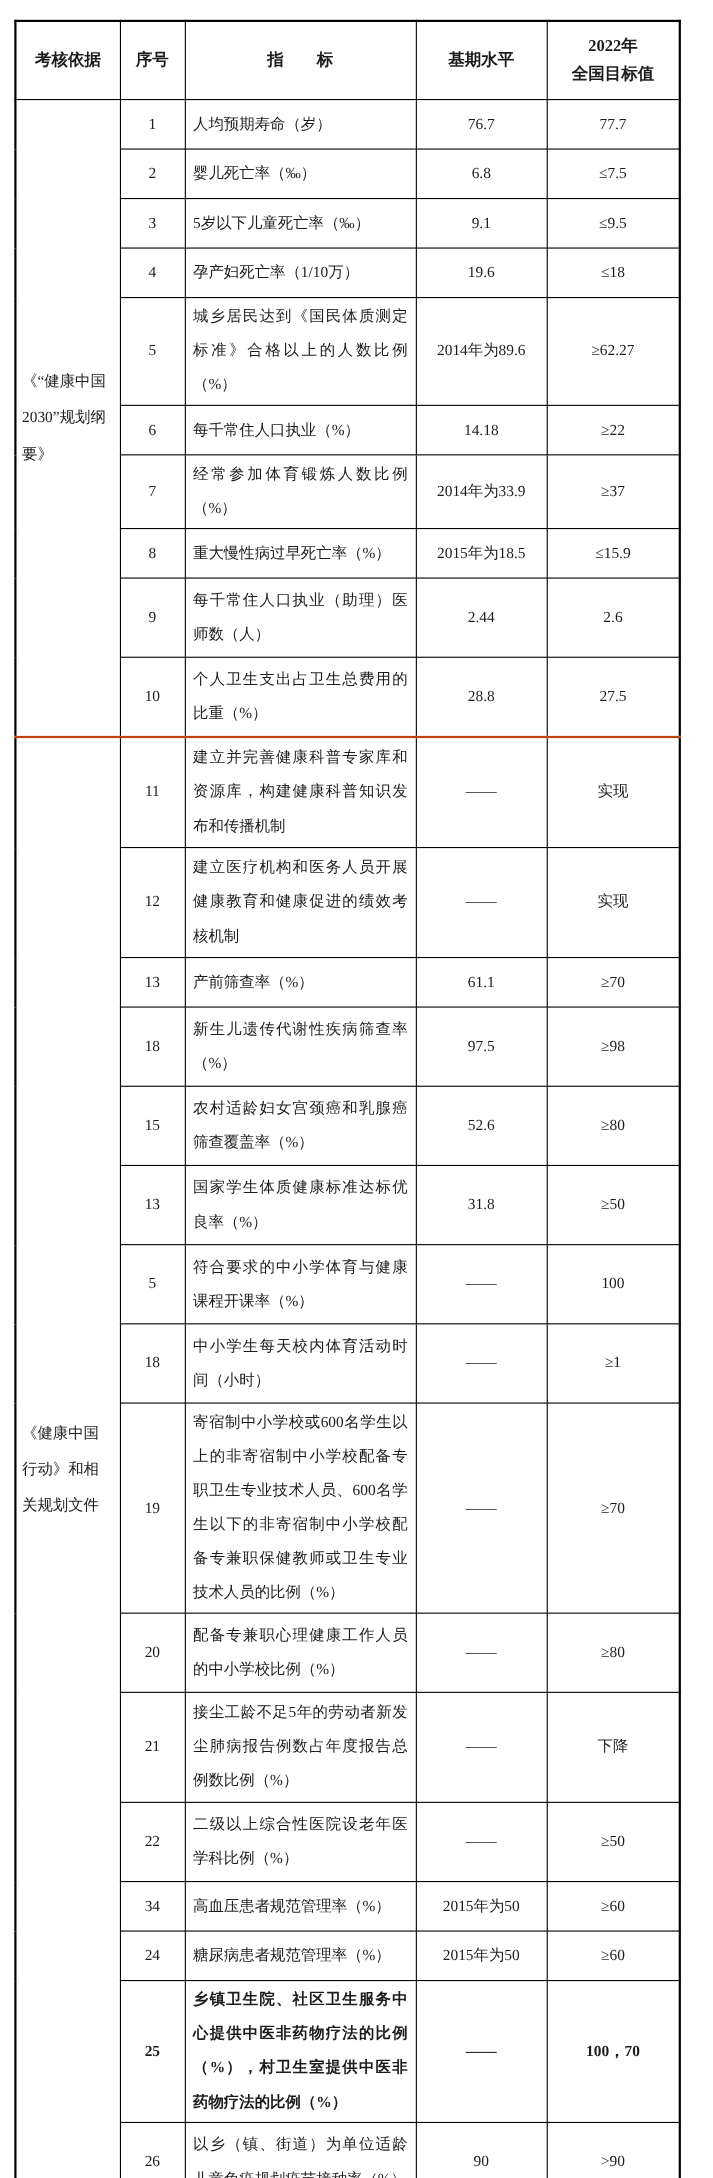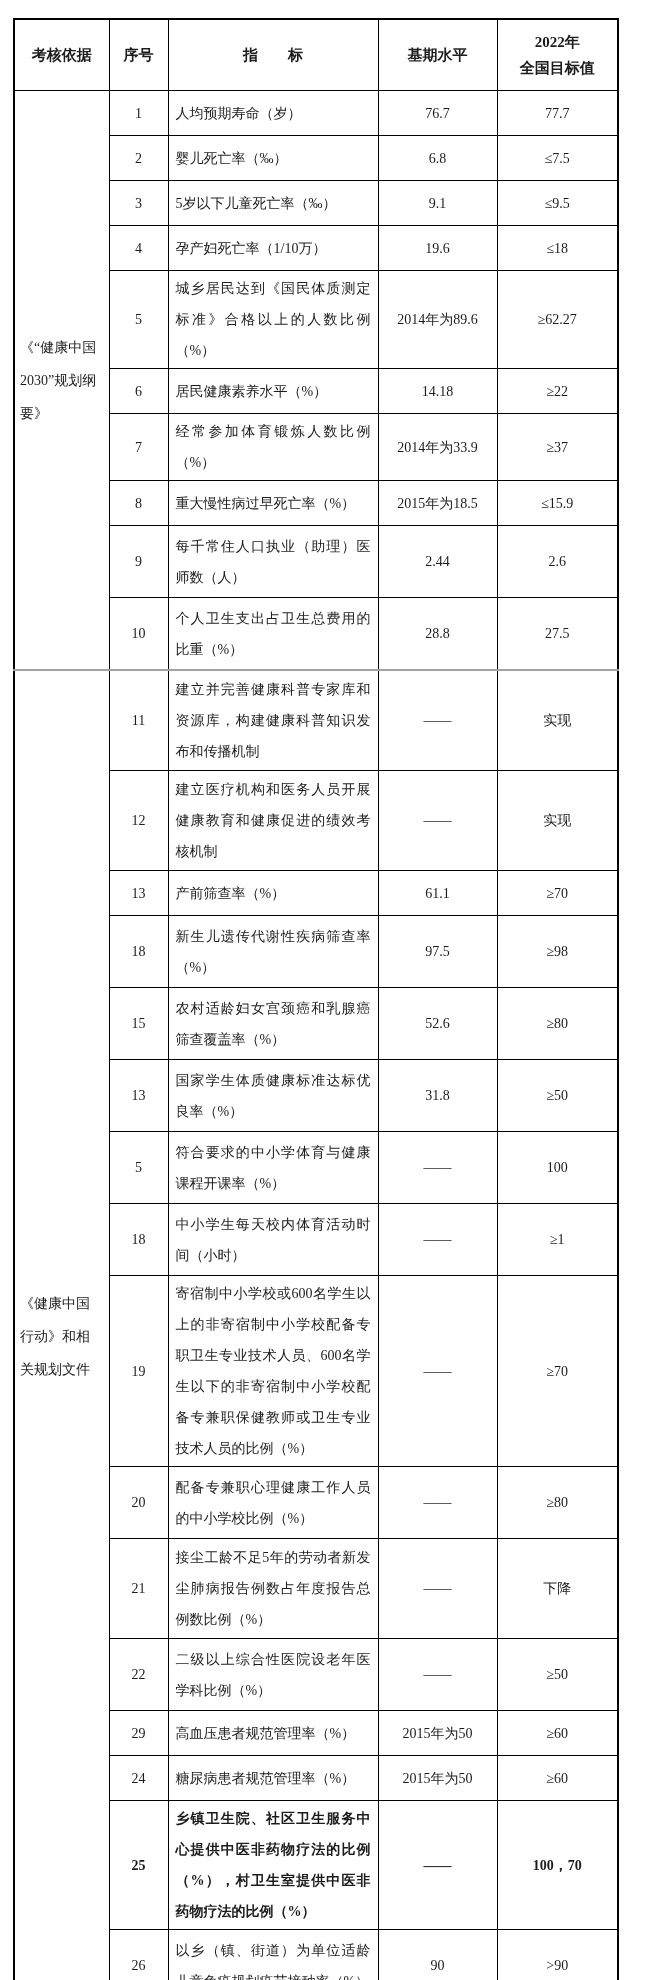--- a/index.html
+++ b/index.html
@@ -60,21 +60,21 @@
   }
 
   
   tr.rh1 td { height: 40px; }
   tr.rh2 td { height: 67px; }
   tr.rh3 td { height: 95px; }
   tr.rh4 td { height: 123px; font-weight: bold; }
   tr.rh6 td { height: 183px; }
 
   
-  tr.section-start td { border-top: 2px solid #a3a3a3; }
+  tr.section-start td { border-top: 2px solid #c2410c; }
 </style>
 </head>
 <body>
 
 <div class="table-wrap">
 <table class="indicator-table">
   <colgroup>
     <col class="c-basis">
         <col class="c-no">
         <col class="c-ind">
@@ -120,21 +120,21 @@
       <td class="target-cell">≤18</td>
     </tr>
     <tr class="rh2">
       <td class="no-cell">5</td>
       <td class="ind-cell">城乡居民达到《国民体质测定标准》合格以上的人数比例（%）</td>
       <td class="base-cell">2014年为89.6</td>
       <td class="target-cell">≥62.27</td>
     </tr>
     <tr class="rh1">
       <td class="no-cell">6</td>
-      <td class="ind-cell">居民健康素养水平（%）</td>
+      <td class="ind-cell">每千常住人口执业（%）</td>
       <td class="base-cell">14.18</td>
       <td class="target-cell">≥22</td>
     </tr>
     <tr class="rh1">
       <td class="no-cell">7</td>
       <td class="ind-cell">经常参加体育锻炼人数比例（%）</td>
       <td class="base-cell">2014年为33.9</td>
       <td class="target-cell">≥37</td>
     </tr>
     <tr class="rh1">
@@ -223,21 +223,21 @@
       <td class="base-cell">——</td>
       <td class="target-cell">下降</td>
     </tr>
     <tr class="rh2">
       <td class="no-cell">22</td>
       <td class="ind-cell">二级以上综合性医院设老年医学科比例（%）</td>
       <td class="base-cell">——</td>
       <td class="target-cell">≥50</td>
     </tr>
     <tr class="rh1">
-      <td class="no-cell">29</td>
+      <td class="no-cell">34</td>
       <td class="ind-cell">高血压患者规范管理率（%）</td>
       <td class="base-cell">2015年为50</td>
       <td class="target-cell">≥60</td>
     </tr>
     <tr class="rh1">
       <td class="no-cell">24</td>
       <td class="ind-cell">糖尿病患者规范管理率（%）</td>
       <td class="base-cell">2015年为50</td>
       <td class="target-cell">≥60</td>
     </tr>

